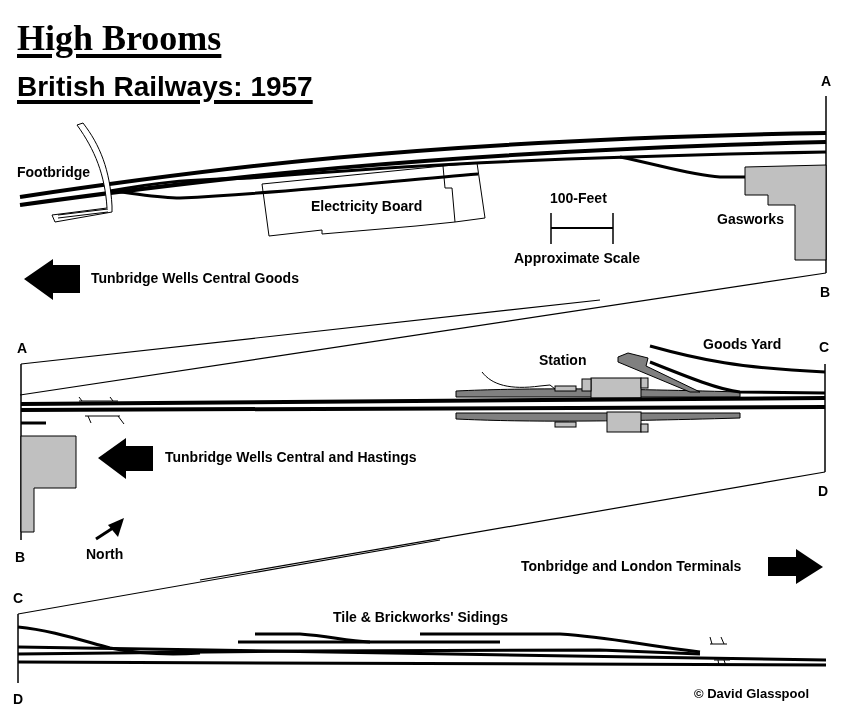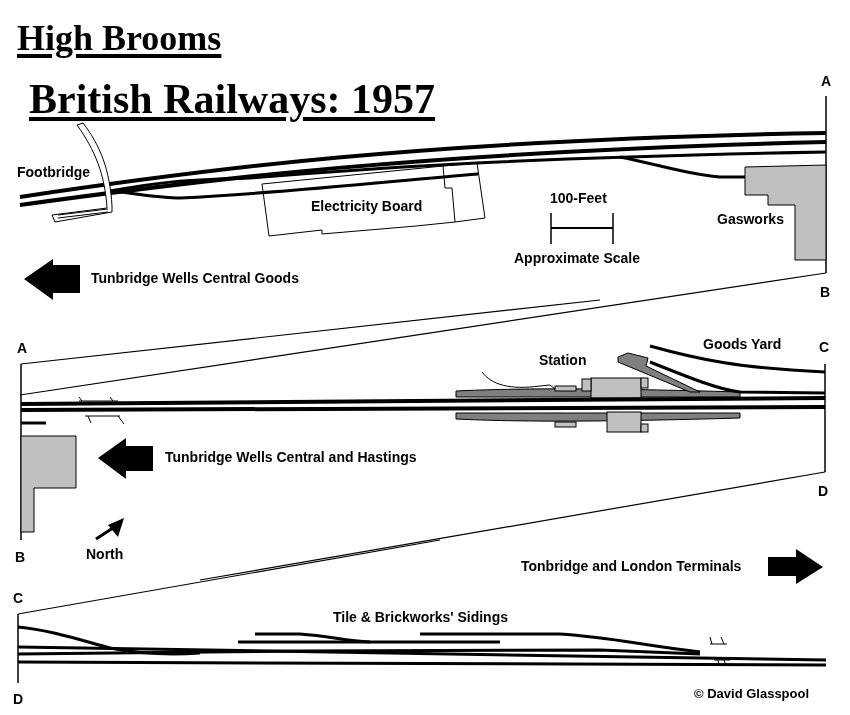--- a/index.html
+++ b/index.html
@@ -7,24 +7,24 @@
     .title {
       position: absolute; left: 17px; top: 10px;
       font-family: "Liberation Serif", serif; font-weight: bold;
       font-size: 36px; line-height: 56px; color: #000;
       text-decoration: underline; text-decoration-thickness: 4px; text-underline-offset: 4px;
       margin: 0;
       text-align: center;
     }
     .subtitle {
       position: absolute; left: 17px; top: 66px;
-      font-family: Liberation Serif, serif; font-weight: bold;
-      font-size: 42px; line-height: 42px; color: #000;
+      font-family: Liberation Sans, sans-serif; font-weight: bold;
+      font-size: 28px; line-height: 42px; color: #000;
       text-decoration: underline; text-decoration-thickness: 4px; text-underline-offset: 4px;
-      margin: 12px;
+      margin: 0;
     }
     svg#map { position: absolute; left: 0; top: 0; }
     svg text {
       font-family: "Liberation Sans", sans-serif; font-weight: bold; font-size: 14px; fill: #000;
     }
     svg text.letter { font-size: 14px; }
   </style>
 </head>
 <body>
 

